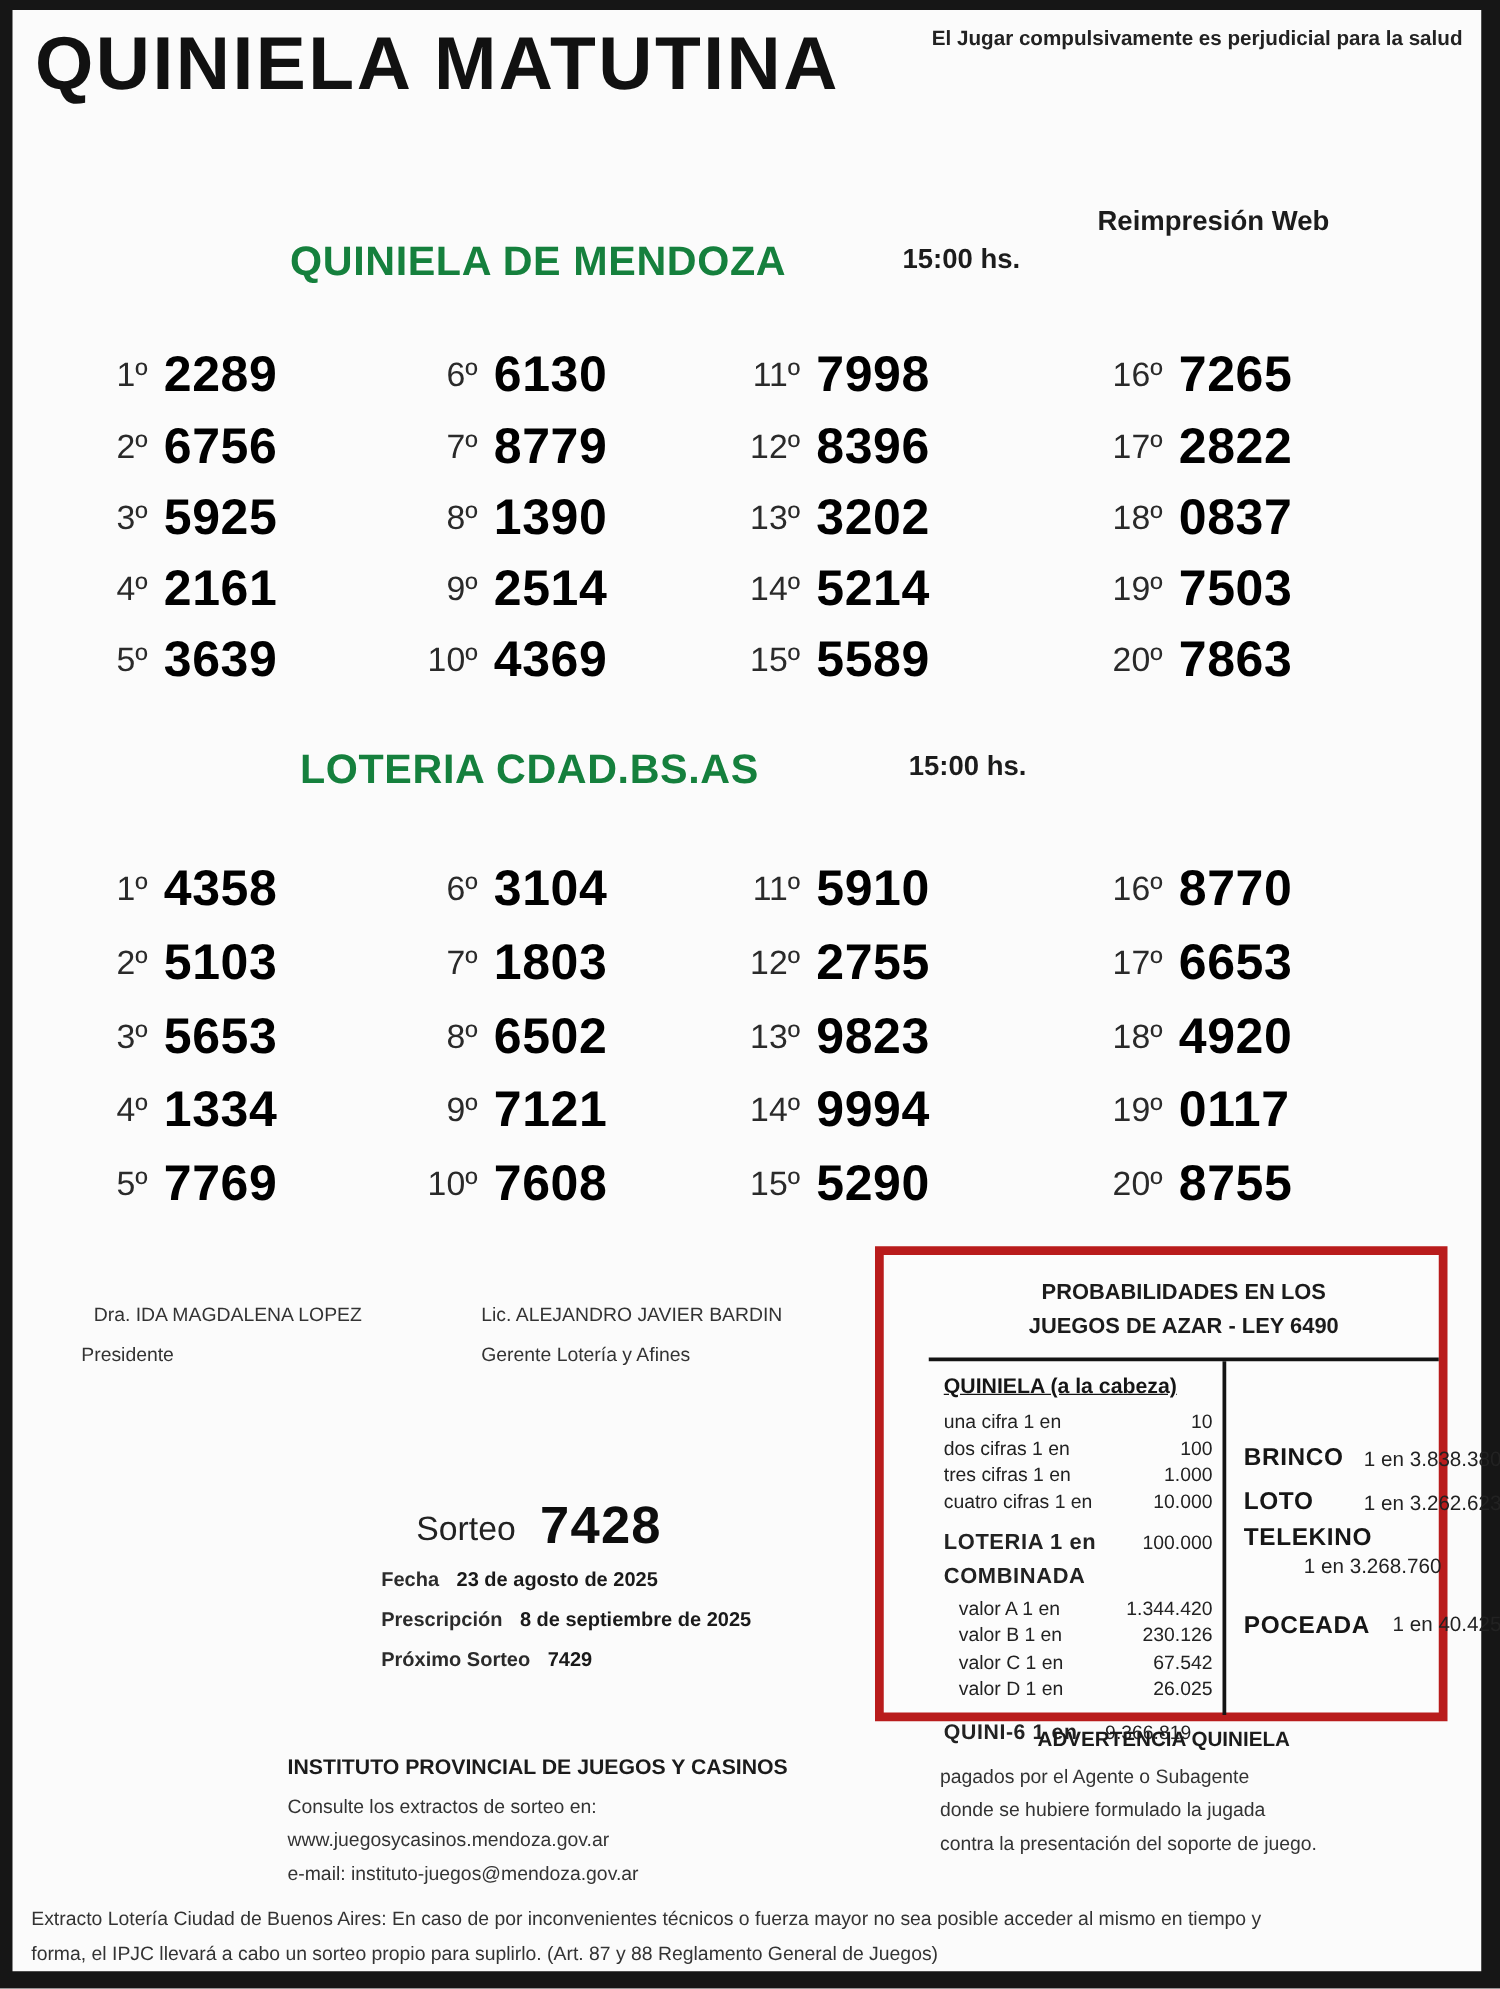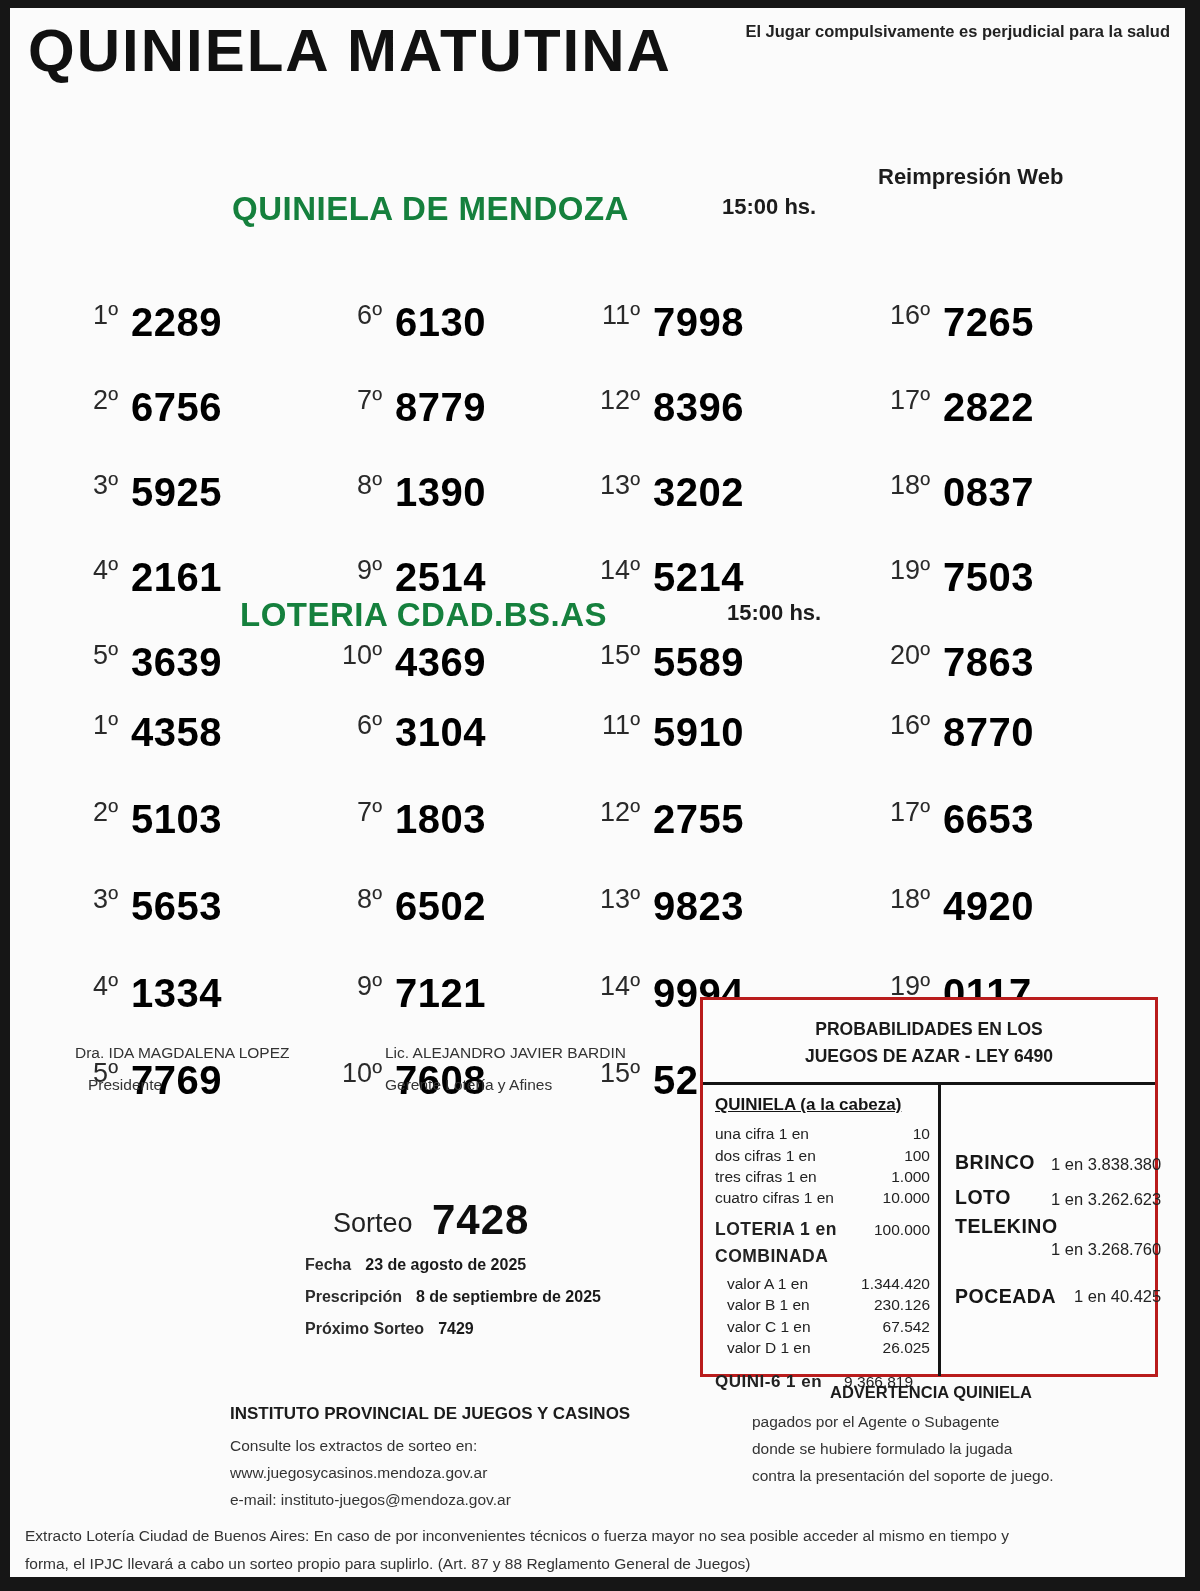--- a/index.html
+++ b/index.html
@@ -28,41 +28,41 @@
   .health-warning {
     left:700px; top:22px; width:470px;
     text-align:right; font-size:16.5px; font-weight:700; color:#222;
   }
   .reprint { left:878px; top:164px; font-size:22px; font-weight:700; color:#1c1c1c; }
 
   .section-title { font-size:33px; font-weight:700; color:#15803d; white-space:nowrap; letter-spacing:0.5px; }
   .section-time  { font-size:22px; font-weight:700; color:#1c1c1c; white-space:nowrap; }
 
   .results-col { display:grid; }
-  .qcell { display:flex; align-items:flex-start;margin-top:28px; }
+  .qcell { display:flex; align-items:center; }
   .rows-57 .qcell { height:57px; }
   .rows-59 .qcell { height:59px; }
   .ord {
     display:inline-block; text-align:right;
     font-size:27px; color:#2a2a2a; flex:none;
   }
   .num { font-size:40px; font-weight:700; color:#000; margin-left:13px; letter-spacing:0.5px; }
   .w48 .ord { width:48px; } .w60 .ord { width:60px; } .w68 .ord { width:68px; }
 
   .sig-name { font-size:15.5px; color:#333; white-space:nowrap; }
   .sig-role { font-size:15.5px; color:#333; white-space:nowrap; }
 
   .sorteo-label { font-size:27px; color:#222; }
   .sorteo-number { font-size:42px; font-weight:700; color:#0d0d0d; letter-spacing:1px; }
   .draw-line { font-size:16px; font-weight:700; color:#2b2b2b; white-space:nowrap; }
   .draw-line .val { margin-left:14px; color:#1a1a1a; }
 
   .prob-box {
     left:700px; top:997px; width:458px; height:380px;
-    border:3px solid #b91c1c; background:#fcfcfc;
+    border:7px solid #b91c1c; background:#fcfcfc;padding-left:36px;
   }
   .prob-header {
     border-bottom:3px solid #141414;
     padding:16px 8px 12px 8px; text-align:center;
     font-size:17.5px; font-weight:700; color:#1b1b1b; line-height:1.55;
   }
   .prob-body { display:flex; height:calc(100% - 83px); }
   .prob-left {
     width:238px; flex:none; border-right:3px solid #141414;
     padding:10px 8px 6px 12px; font-size:15.5px; color:#222;
@@ -78,21 +78,21 @@
   .combinada-hdr { font-size:17.5px; font-weight:700; letter-spacing:0.5px; margin-top:6px; margin-bottom:6px; }
   .comb-rows { padding-left:12px; }
   .quini-row { display:flex; margin-top:14px; align-items:baseline; }
   .quini-row .lbl { font-size:17px; font-weight:700; letter-spacing:0.5px; }
   .quini-row .v { margin-left:22px; }
 
   .game-row { display:flex; justify-content:space-between; align-items:flex-end; }
   .game-name { font-size:19.5px; font-weight:700; letter-spacing:0.5px; color:#161616; }
   .game-val { font-size:16.5px; color:#222; white-space:nowrap; }
   .mt8 { margin-top:12px; } .mt6 { margin-top:6px; }
-  .val-right { text-align:right; margin-top:2px; }
+  .val-right { text-align:center; margin-top:2px; }
   .poceada-row { display:flex; align-items:center; margin-top:26px; }
   .poceada-row .game-val { margin-left:18px; }
 
   .adv-title { left:745px; top:1383px; width:372px; text-align:center; font-size:16.5px; font-weight:700; color:#1b1b1b; }
   .adv-lines { left:752px; top:1408px; font-size:15.5px; color:#333; line-height:27px; }
 
   .inst-name { left:230px; top:1404px; font-size:17px; font-weight:700; color:#1b1b1b; white-space:nowrap; }
   .inst-lines { left:230px; top:1432px; font-size:15.5px; color:#333; line-height:27px; }
 
   .footer-lines { left:25px; top:1522px; width:1145px; font-size:15.5px; color:#333; line-height:28px; }
@@ -325,21 +325,21 @@
         <span class="num">0117</span>
       </div>
 
       <div class="qcell">
         <span class="ord">20º</span>
         <span class="num">8755</span>
       </div>
     </div>
 
   <div class="abs sig-name" style="left:75px;  top:1044px;">Dra. IDA MAGDALENA LOPEZ</div>
-  <div class="abs sig-role" style="left:88px;  top:1076px;">Presidente</div>
+  <div class="abs sig-role" style="left:65px;  top:1076px;">Presidente</div>
   <div class="abs sig-name" style="left:385px; top:1044px;">Lic. ALEJANDRO JAVIER BARDIN</div>
   <div class="abs sig-role" style="left:385px; top:1076px;">Gerente Lotería y Afines</div>
 
   <div class="abs sorteo-label" style="left:333px; top:1208px;">Sorteo</div>
   <div class="abs sorteo-number" style="left:432px; top:1196px;">7428</div>
   <div class="abs draw-line" style="left:305px; top:1256px;text-align:center;">
     <span>Fecha</span><span class="val">23 de agosto de 2025</span>
   </div>
   <div class="abs draw-line" style="left:305px; top:1288px;">
     <span>Prescripción</span><span class="val">8 de septiembre de 2025</span>

